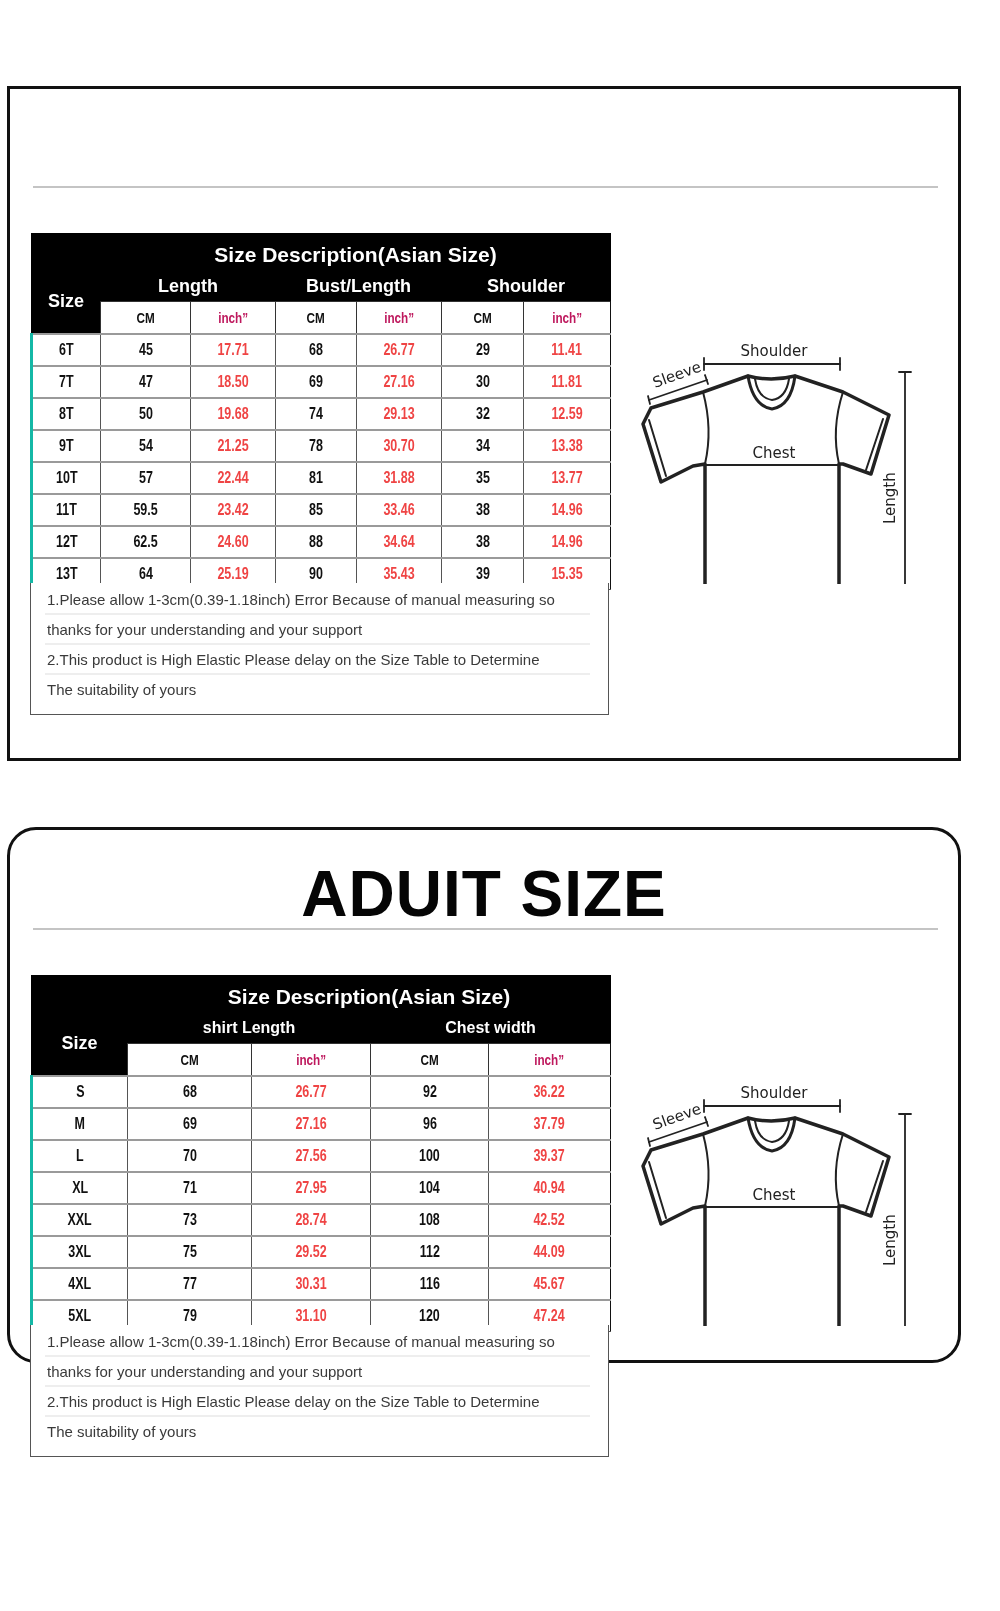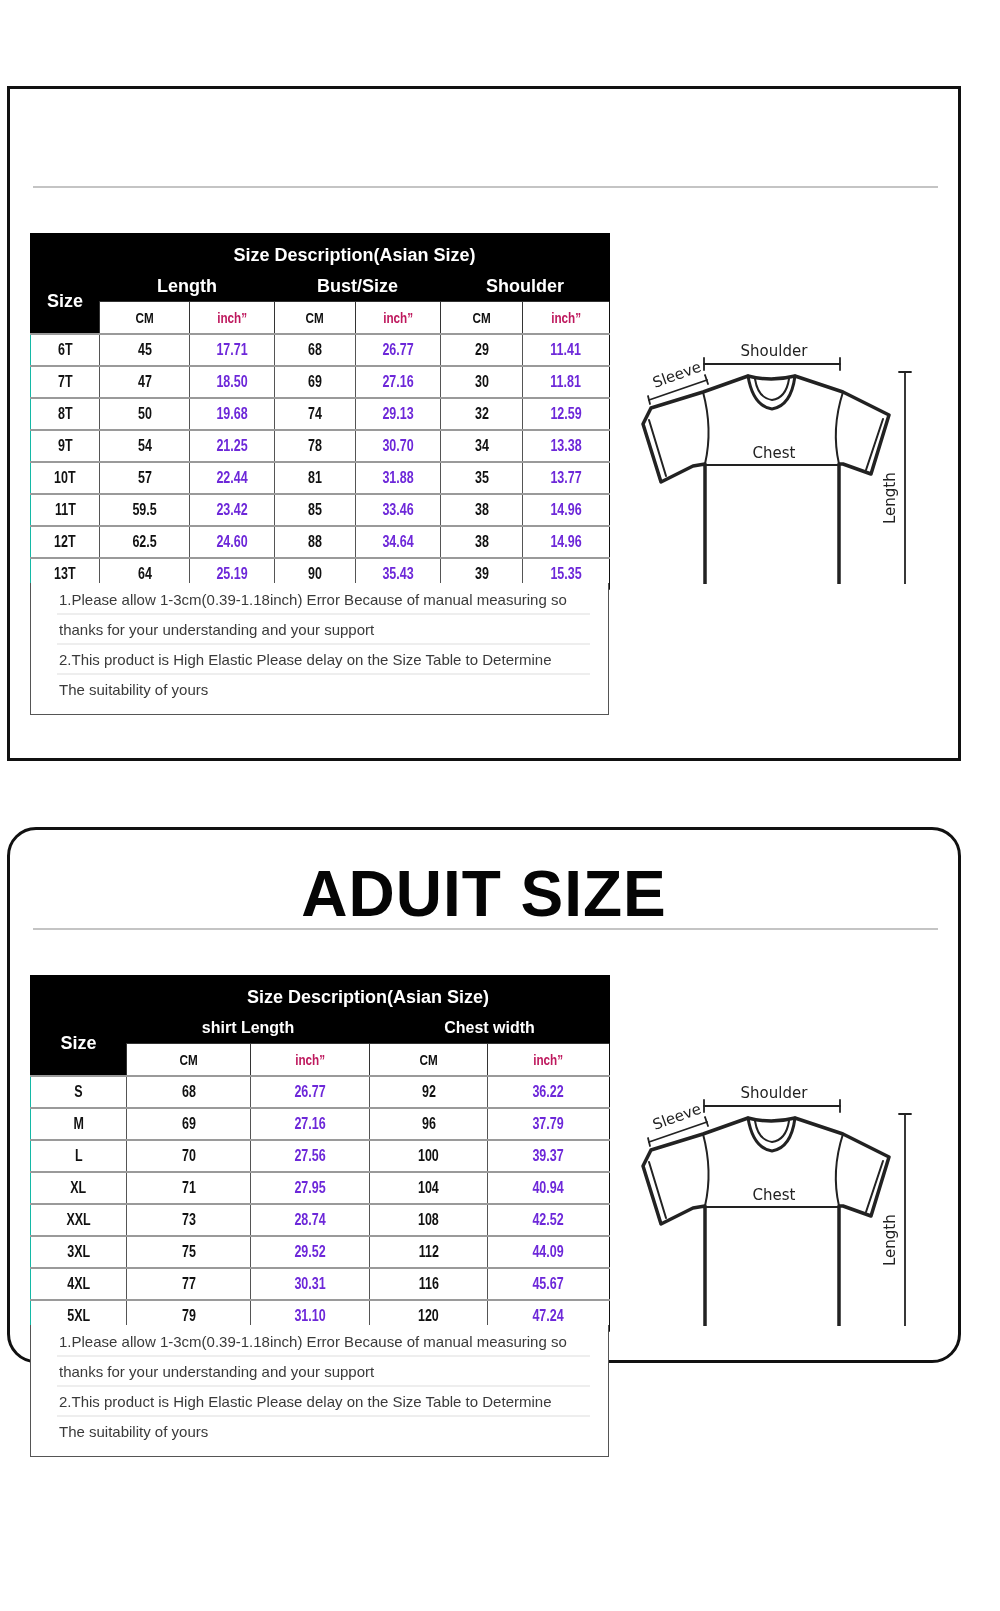--- a/index.html
+++ b/index.html
@@ -10,33 +10,33 @@
   .title { position:absolute; left:0; width:100%; text-align:center; font-weight:bold; color:#050505; font-size:64px; letter-spacing:1px; line-height:1; font-family:"Liberation Sans", sans-serif; }
   .frame.kid .title { top:32px; }
   .frame.adult .title { top:32px; }
   .rule { position:absolute; left:23px; right:20px; height:2px; background:#c4c4c4; }
   .frame.kid .rule { top:97px; }
   .frame.adult .rule { top:98px; }
 
   table.size { position:absolute; border-collapse:collapse; table-layout:fixed; }
   table.size td, table.size th { padding:0; text-align:center; vertical-align:middle; }
   .hdr-black { background:#000; color:#fff; font-weight:bold; }
-  .cap { font-size:18px; height:32px; }
+  .cap { font-size:21px; height:32px; }
   .grp { font-size:18px; height:30px; }
   .sizehdr { font-size:18px; background:#000; color:#fff; font-weight:bold; border-left:1px solid #000; }
   .unit { background:#fff; height:31px; font-family:"Liberation Sans Narrow","Liberation Sans", sans-serif; font-weight:bold; font-size:15px; border:1px solid #333; transform-origin:center; }
   .unit span, .cell span { display:inline-block; transform:scaleX(0.78); }
   .unit.cm { color:#111; }
   .unit.in { color:#be185d; }
   .cell { height:30px; border:1px solid #555; border-top:2px solid #9a9a9a; font-weight:bold; font-size:16px; background:#fff; }
   .cell.black { color:#111; }
-  .cell.red { color:#6d28d9; }
-  .cell.first { border-left:1px solid #14b8a6; }
+  .cell.red { color:#ef4444; }
+  .cell.first { border-left:3px solid #14b8a6; }
   .cell.last { border-right:1px solid #111; }
-  .notes { position:absolute; border:1px solid #555; border-top:none; background:#fff; box-sizing:border-box;padding-left:12px; }
+  .notes { position:absolute; border:1px solid #555; border-top:none; background:#fff; box-sizing:border-box; }
   .note-line { position:relative; height:30px; line-height:30px; font-size:15px; color:#3a3a3a; padding-left:16px; white-space:nowrap; }
   .note-line.sep::after { content:""; position:absolute; left:14px; right:18px; bottom:0; height:2px; background:#eeeeee; }
 
   .diagram { position:absolute; width:280px; height:250px; }
   .diagram svg { width:100%; height:100%; }
 </style>
 </head>
 <body>
 
 <div class="frame kid">
@@ -52,21 +52,21 @@
         <col style="width:82px">
         <col style="width:87px">
     </colgroup>
     <tbody>
         <tr>
       <td class="sizehdr" rowspan="3" style="vertical-align:middle; padding-top:36px;"><span>Size</span></td>
       <td class="hdr-black cap" colspan="6" style="padding-top:6px;">Size Description(Asian Size)</td>
     </tr>
     <tr>
       <td class="hdr-black grp" colspan="2">Length</td>
-      <td class="hdr-black grp" colspan="2">Bust/Size</td>
+      <td class="hdr-black grp" colspan="2">Bust/Length</td>
       <td class="hdr-black grp" colspan="2">Shoulder</td>
     </tr>
     <tr>
       <td class="unit cm"><span>CM</span></td>
       <td class="unit in"><span>inch”</span></td>
       <td class="unit cm"><span>CM</span></td>
       <td class="unit in"><span>inch”</span></td>
       <td class="unit cm"><span>CM</span></td>
       <td class="unit in" style="border-right:1px solid #111;"><span>inch”</span></td>
     </tr>

